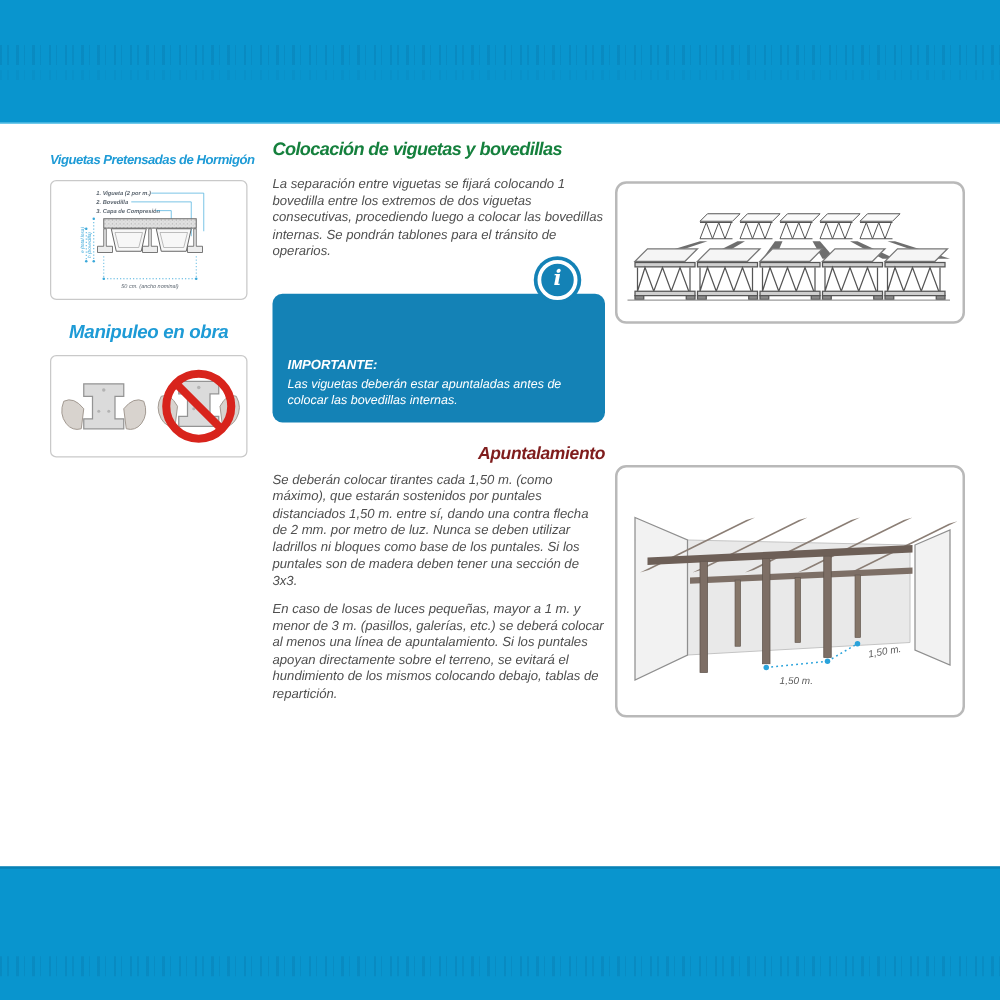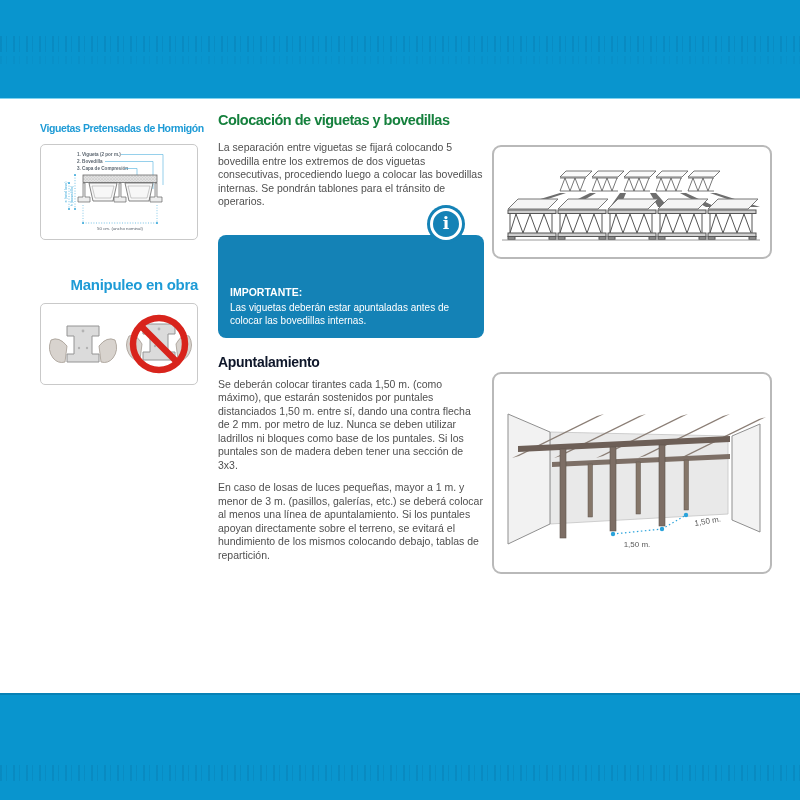--- a/index.html
+++ b/index.html
@@ -1,34 +1,34 @@
 <!DOCTYPE html>
 <html><head>
 <meta charset="utf-8">
 <style>
   html,body{margin:0;padding:0;background:#fff;}
   .page{position:relative;width:800px;height:800px;background:#ffffff;overflow:hidden;
-        font-family:"Liberation Sans",sans-serif;}
+        font-family:"Liberation Sans",sans-serif;font-style:italic;}
   
   .band{position:absolute;left:0;right:0;background:#0995CE;}
   .band-top{top:0;height:98px;border-bottom:1px solid #7fd2ef;}
   .band-bottom{top:693px;height:107px;border-top:2px solid rgba(0,40,70,.18);}
   .band-texture{position:absolute;left:0;right:0;height:16px;
      background:repeating-linear-gradient(90deg,rgba(6,60,100,.12) 0 2px,rgba(255,255,255,0) 2px 6px,rgba(6,60,100,.10) 6px 7px,rgba(255,255,255,0) 7px 13px);}
   .band-texture.faint{height:8px;opacity:.45;}
   
   .left-col{position:absolute;left:40px;top:118px;width:158px;}
   .main-col{position:absolute;left:218px;top:112px;width:266px;}
   h1.doc{margin:0 0 13px 0;color:#15803d;font-size:14.5px;font-weight:bold;
          letter-spacing:-0.5px;white-space:nowrap;}
-  h2.doc{margin:14px 0 8px 0;color:#0f172a;font-size:14px;font-weight:bold;letter-spacing:-0.3px;}
+  h2.doc{margin:14px 0 8px 0;color:#7f1d1d;font-size:14px;font-weight:bold;letter-spacing:-0.3px;text-align:right;}
   h3.side{margin:4px 0 10px 0;color:#1E9BD6;font-size:10.5px;font-weight:bold;
           letter-spacing:-0.4px;text-align:center;white-space:nowrap;}
-  h2.side{margin:36px 0 10px 0;color:#1E9BD6;font-size:15px;font-weight:bold;
-          text-align:right;letter-spacing:-0.3px;}
+  h2.side{margin:17px 0 10px 0;color:#1E9BD6;font-size:15px;font-weight:bold;
+          text-align:center;letter-spacing:-0.3px;}
   p.body{margin:0 0 9px 0;color:#4f4f4f;font-size:10.5px;line-height:13.5px;}
   
   .frame{background:#fff;border:1px solid #c9c9c9;border-radius:5px;}
   .diagram-box{width:156px;height:94px;}
   .manip-box{width:156px;height:80px;}
   .illus1{position:absolute;left:492px;top:145px;width:276px;height:110px;
           border:2px solid #b9b9b9;border-radius:9px;background:#fff;}
   .illus2{position:absolute;left:492px;top:372px;width:276px;height:198px;
           border:2px solid #b9b9b9;border-radius:9px;background:#fff;}
   
@@ -124,21 +124,21 @@
         <g>
           <circle cx="118" cy="40" r="26" fill="none" stroke="#D8241C" stroke-width="6.5"></circle>
           <line x1="100" y1="22" x2="136" y2="58" stroke="#D8241C" stroke-width="6.5"></line>
         </g>
       </svg>
     </div>
   </div>
 
   <div class="main-col">
     <h1 class="doc">Colocación de viguetas y bovedillas</h1>
-    <p class="body">La separación entre viguetas se fijará colocando 5 bovedilla entre los extremos de dos viguetas consecutivas, procediendo luego a colocar las bovedillas internas. Se pondrán tablones para el tránsito de operarios.</p>
+    <p class="body">La separación entre viguetas se fijará colocando 1 bovedilla entre los extremos de dos viguetas consecutivas, procediendo luego a colocar las bovedillas internas. Se pondrán tablones para el tránsito de operarios.</p>
 
     <div class="info-box">
       <div class="info-icon">
         <span>i</span>
       </div>
       <div class="lbl">IMPORTANTE:</div>
       <div class="txt">Las viguetas deberán estar apuntaladas antes de colocar las bovedillas internas.</div>
     </div>
 
     <h2 class="doc">Apuntalamiento</h2>

